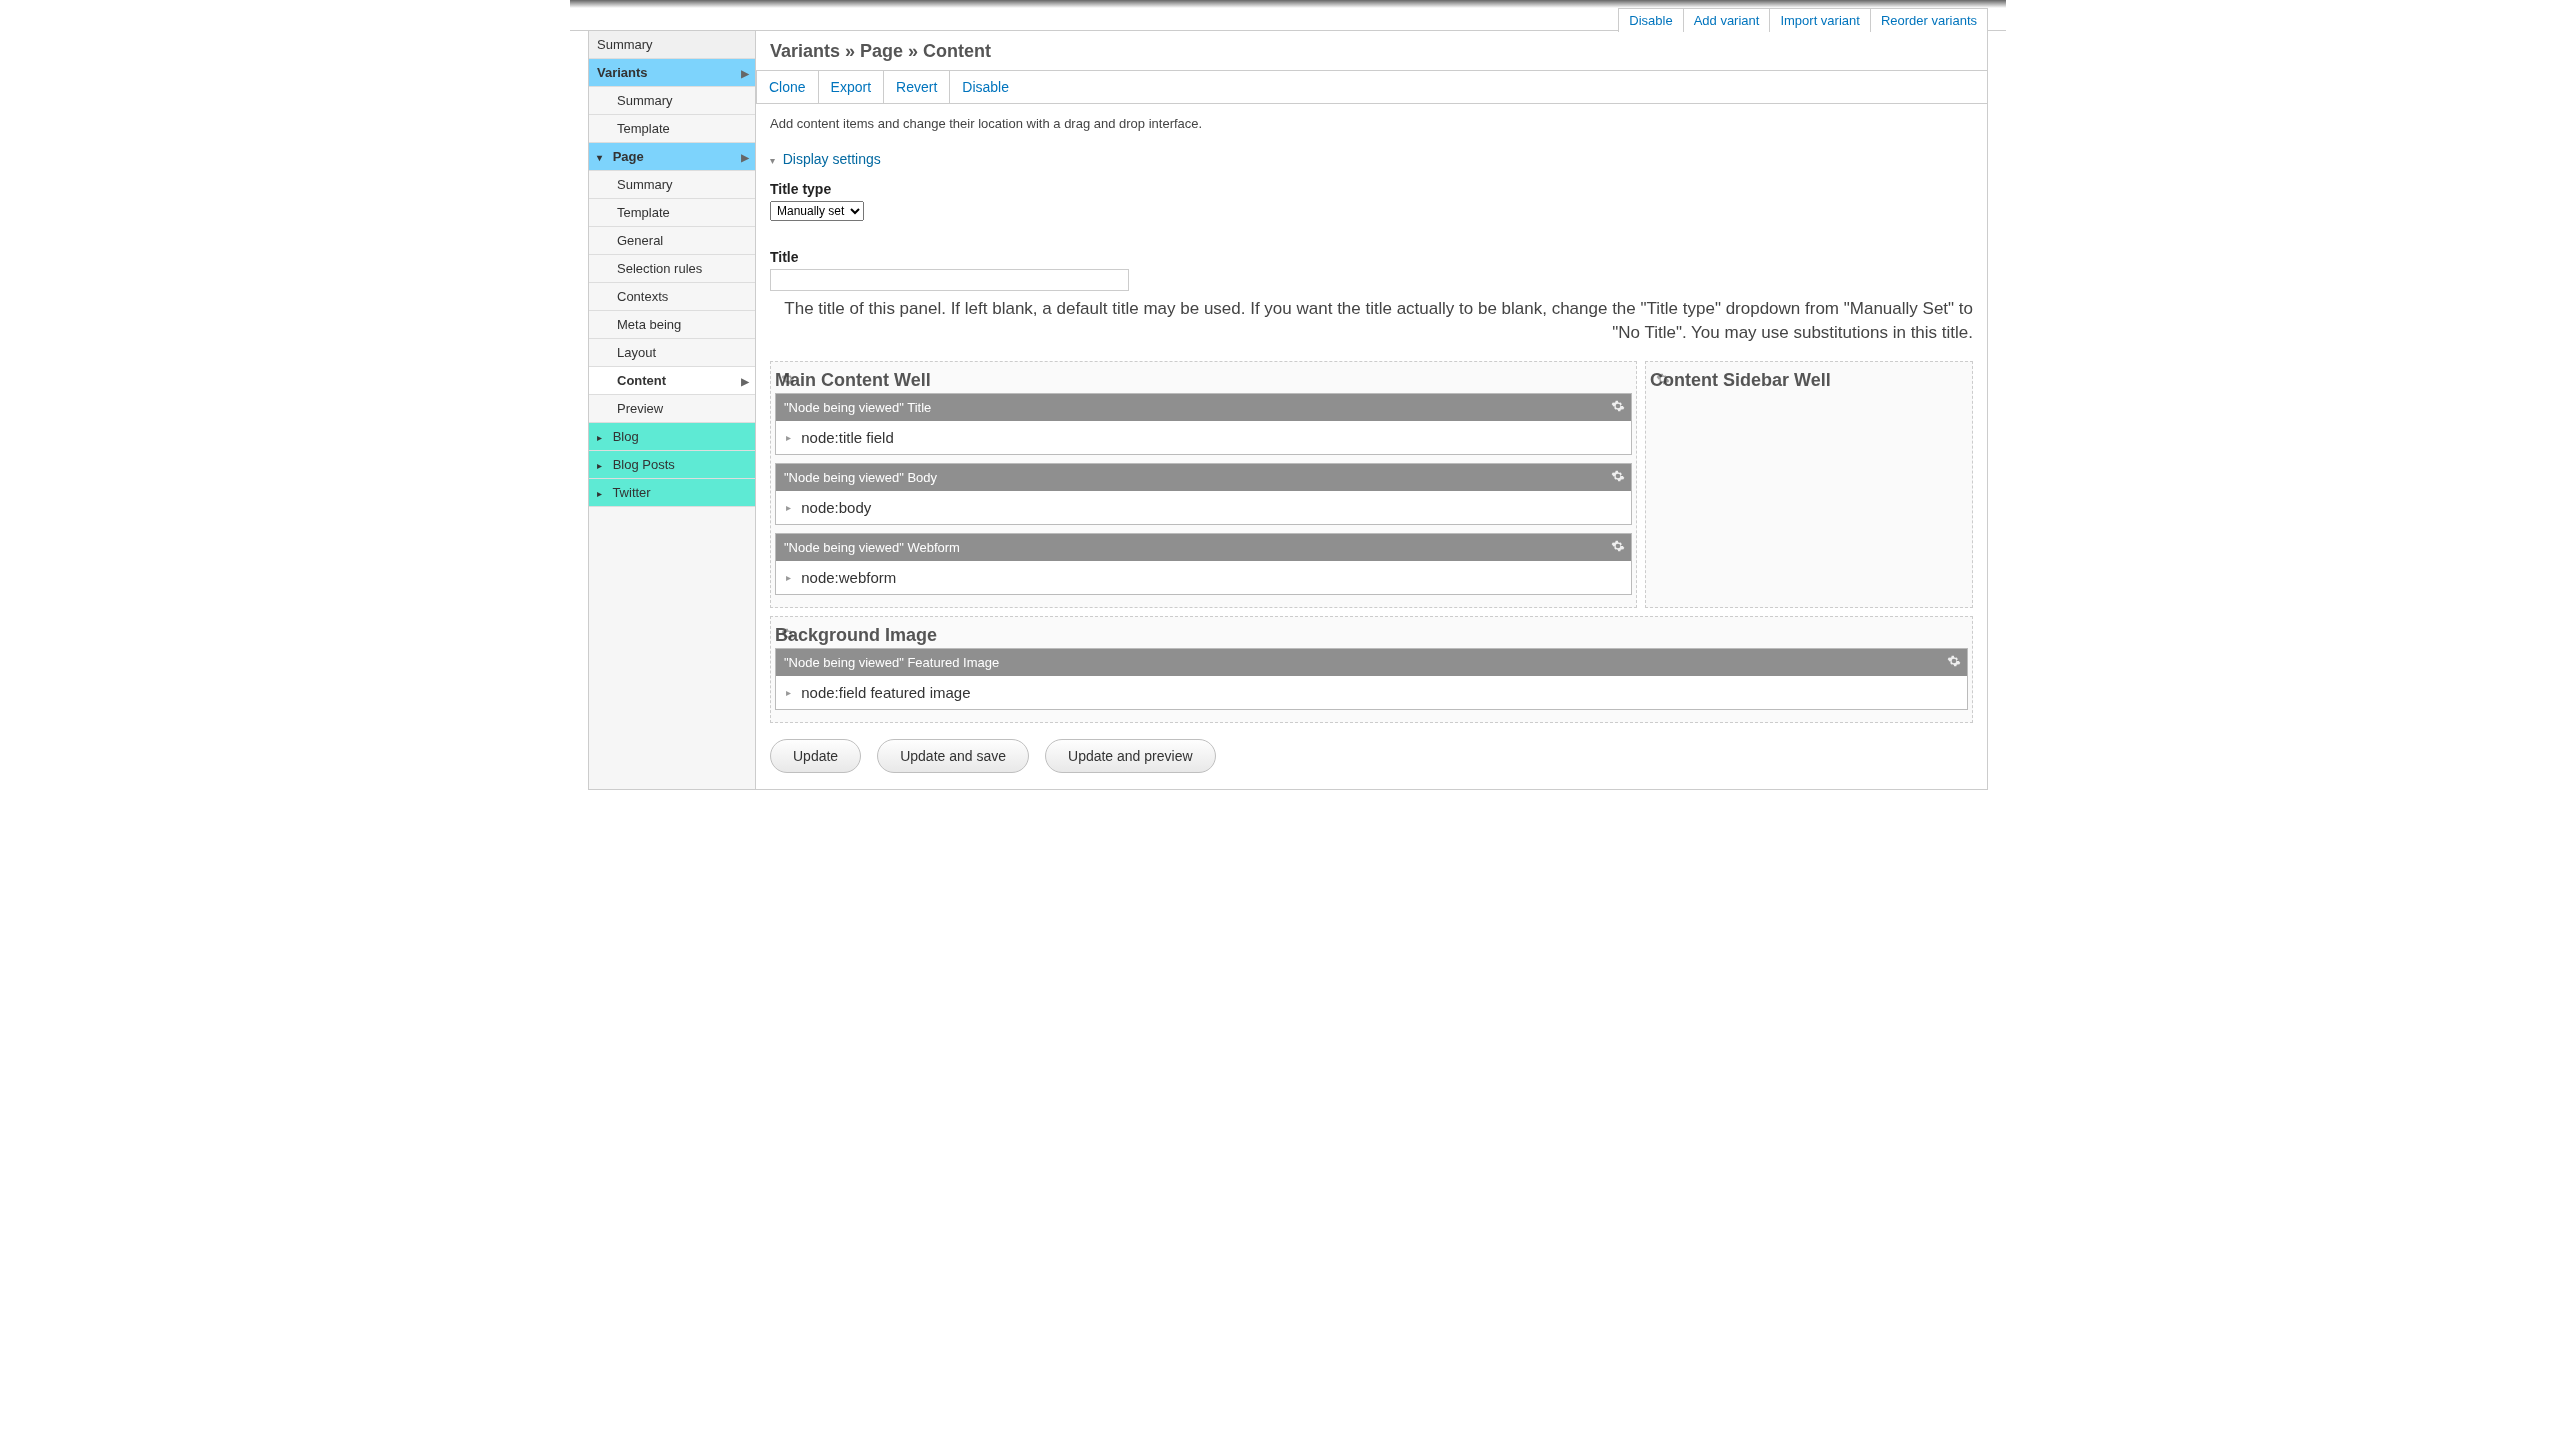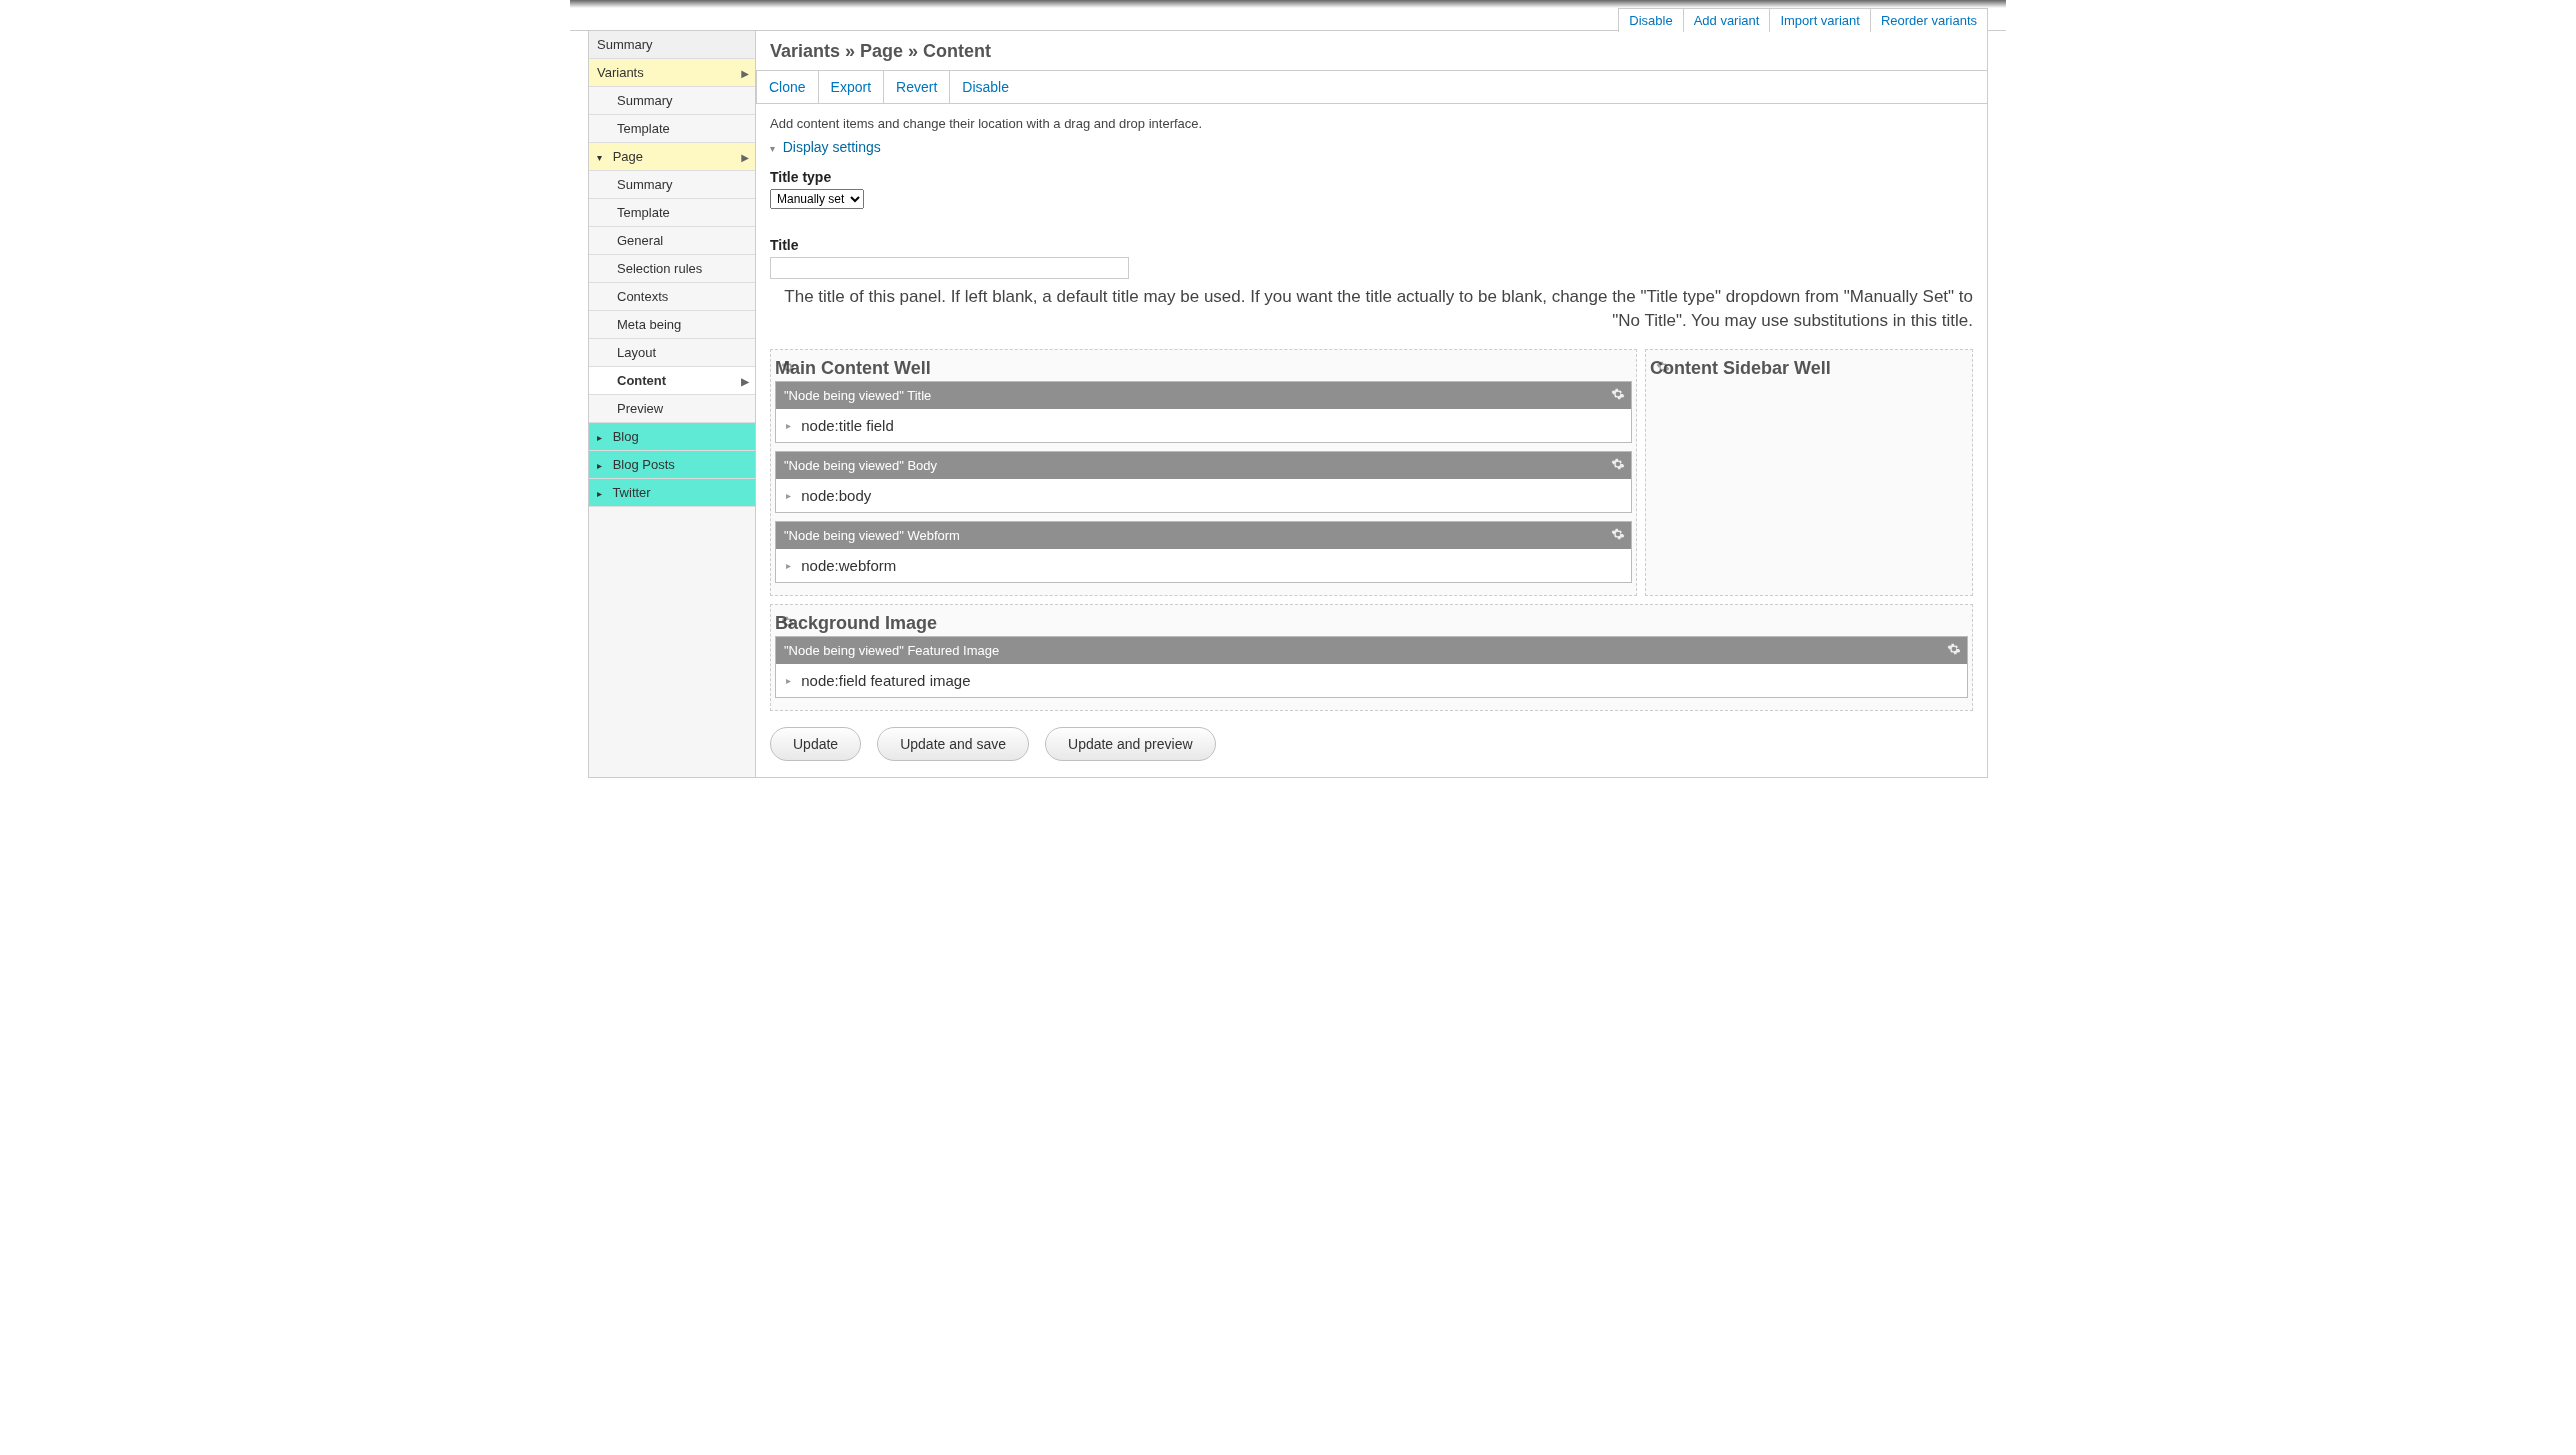--- a/index.html
+++ b/index.html
@@ -19,34 +19,34 @@
 .columns { display: flex; border-left: 1px solid #ccc; border-right: 1px solid #ccc; border-bottom: 1px solid #ccc; margin: 0 18px; }
 
 
 .sidebar { width: 167px; flex: 0 0 167px; border-right: 1px solid #ccc; background: #f6f6f6; }
 .sidebar-row { display: block; padding: 6px 8px; font-size: 13px; color: #333; border-bottom: 1px solid #ddd; position: relative; cursor: pointer; background: #5eead4; }
 .sidebar-row.top { background: #f0f0f0; }
 .sidebar-row .chevron-right { position: absolute; right: 6px; top: 50%; transform: translateY(-50%); font-size: 10px; color: #666; }
 .sidebar-row .chevron-left { display: inline-block; width: 10px; font-size: 10px; color: #333; margin-right: 2px; }
 .sidebar-sub { padding-left: 28px; background: #f6f6f6; }
 .sidebar-row.selected { background: #fff; font-weight: bold; }
-.sidebar-row.bold { font-weight: normal; background: #fef9c3; }
+.sidebar-row.bold { font-weight: bold; background: #7dd3fc; }
 
 
 .main { flex: 1; background: #fff; }
 
 .breadcrumb { font-size: 18px; font-weight: bold; color: #555; padding: 10px 14px 8px; border-bottom: 1px solid #ccc; }
 
 .variant-ops-bar { display: flex; align-items: center; border-bottom: 1px solid #ccc; }
 .variant-ops-title { font-weight: bold; font-size: 14px; padding: 8px 14px; color: #333; flex: 1; }
 .variant-ops-links { display: flex; }
 .variant-ops-links a { display: inline-block; padding: 8px 12px; color: #0074bd; text-decoration: none; border-left: 1px solid #ccc; font-size: 14px; cursor: pointer; }
 
 .content-body { padding: 12px 14px 16px; }
-.intro { font-size: 13px; color: #444; margin-bottom: 8px; }
+.intro { font-size: 13px; color: #444; margin-bottom: 20px; }
 
 .collapsible-link { color: #0369a1; font-size: 14px; cursor: pointer; }
 .tri-down::before { content: "▾"; color: #888; font-size: 10px; margin-right: 4px; }
 .tri-right::before { content: "▸"; color: #0074bd; font-size: 11px; margin-right: 4px; }
 
 .field-block { margin-top: 14px; }
 .field-label { font-weight: bold; font-size: 14px; color: #222; margin-bottom: 4px; display: block; }
 select.title-type { font-size: 12px; padding: 1px 2px; }
 input.title-input { width: 359px; height: 22px; border: 1px solid #ccc; padding: 2px 4px; font-size: 13px; }
 .field-desc { font-size: 17px; color: #444; margin-top: 6px; line-height: 1.4; text-align: right; }

